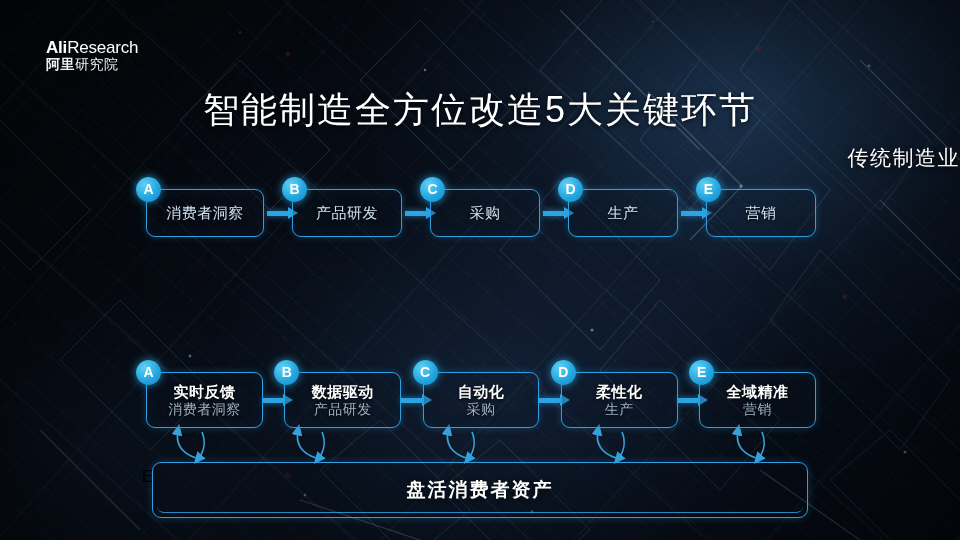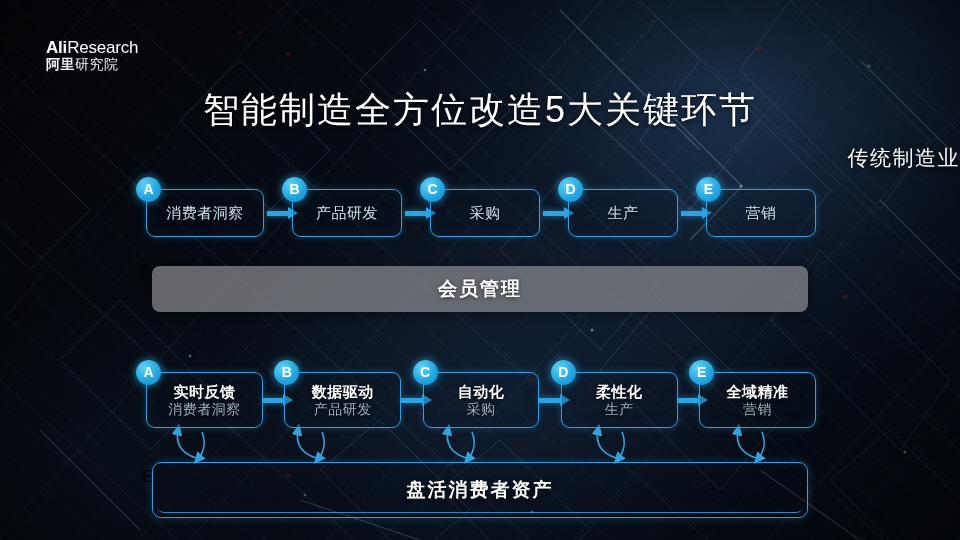--- a/index.html
+++ b/index.html
@@ -268,24 +268,20 @@
         <div class="shaft"></div>
       </div>
     <div class="node n4">
       <div class="box">
         <div class="lbl-main">营销</div>
       </div>
       <div class="badge">E</div>
     </div>
   </div>
 
-  <div id="fbar">
-    <div class="badge">F</div>
-    <div class="txt">会员管理</div>
-  </div>
 
 
   <svg id="loops" viewBox="0 0 960 540">
     <defs>
       <marker id="ah" markerWidth="7" markerHeight="7" refX="3.2" refY="3.2" orient="auto">
         <path d="M0,0 L7,3.2 L0,6.4 z" fill="#3aa9e4"></path>
       </marker>
     </defs>
     <g stroke="#3aa9e4" stroke-width="1.7" fill="none" marker-end="url(#ah)" opacity="0.95">
 

